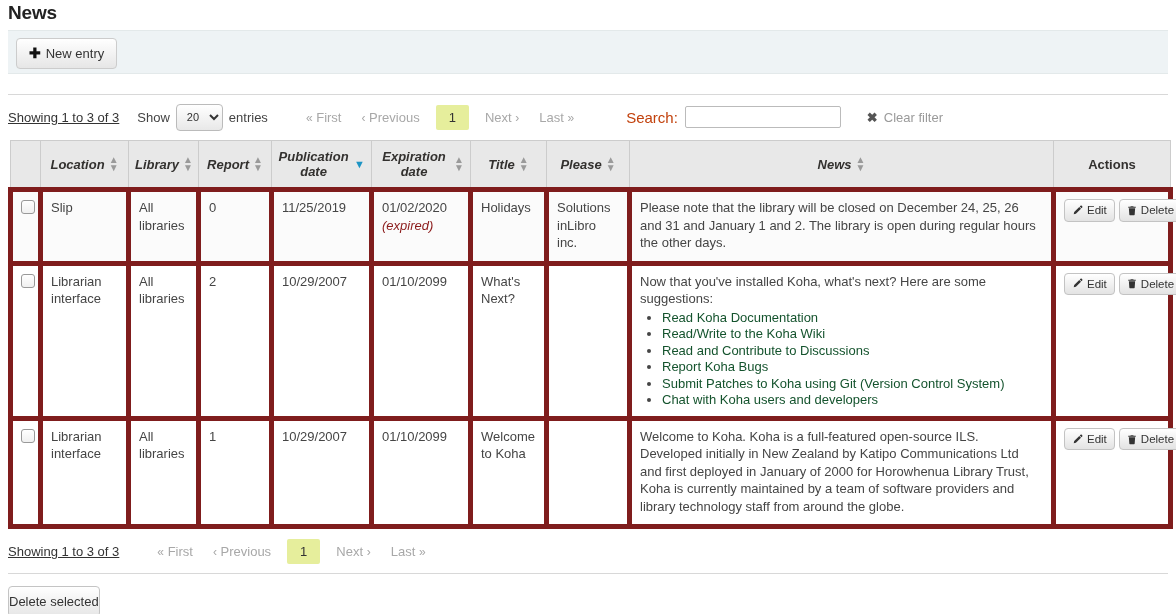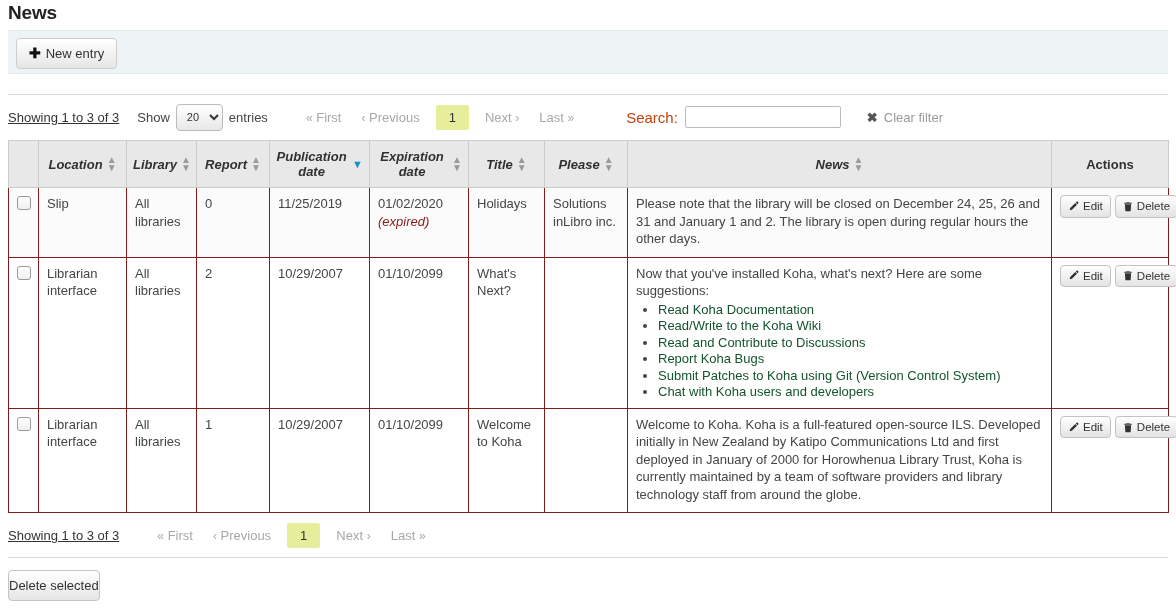--- a/index.html
+++ b/index.html
@@ -167,21 +167,21 @@
     font-weight: bold;
     font-size: 13px;
     padding: 8px 6px;
     text-align: center;
     vertical-align: middle;
     position: relative;
     cursor: pointer;
   }
   #news-table th.no-sort { cursor: default; margin-top: 9px; }
   #news-table td {
-    border: 1px solid #7f1d1d;
+    border: 5px solid #7f1d1d;
     padding: 7px 8px;
     vertical-align: top;
     color: #454545;
     line-height: 1.35;
   }
   tr.expired td { color: #9b9b9b; background: #fbfbfb; }
   tr.expired td.newscell { color: #9b9b9b; }
   .expired-note {
     color: #8b1a1a;
     font-style: italic;

